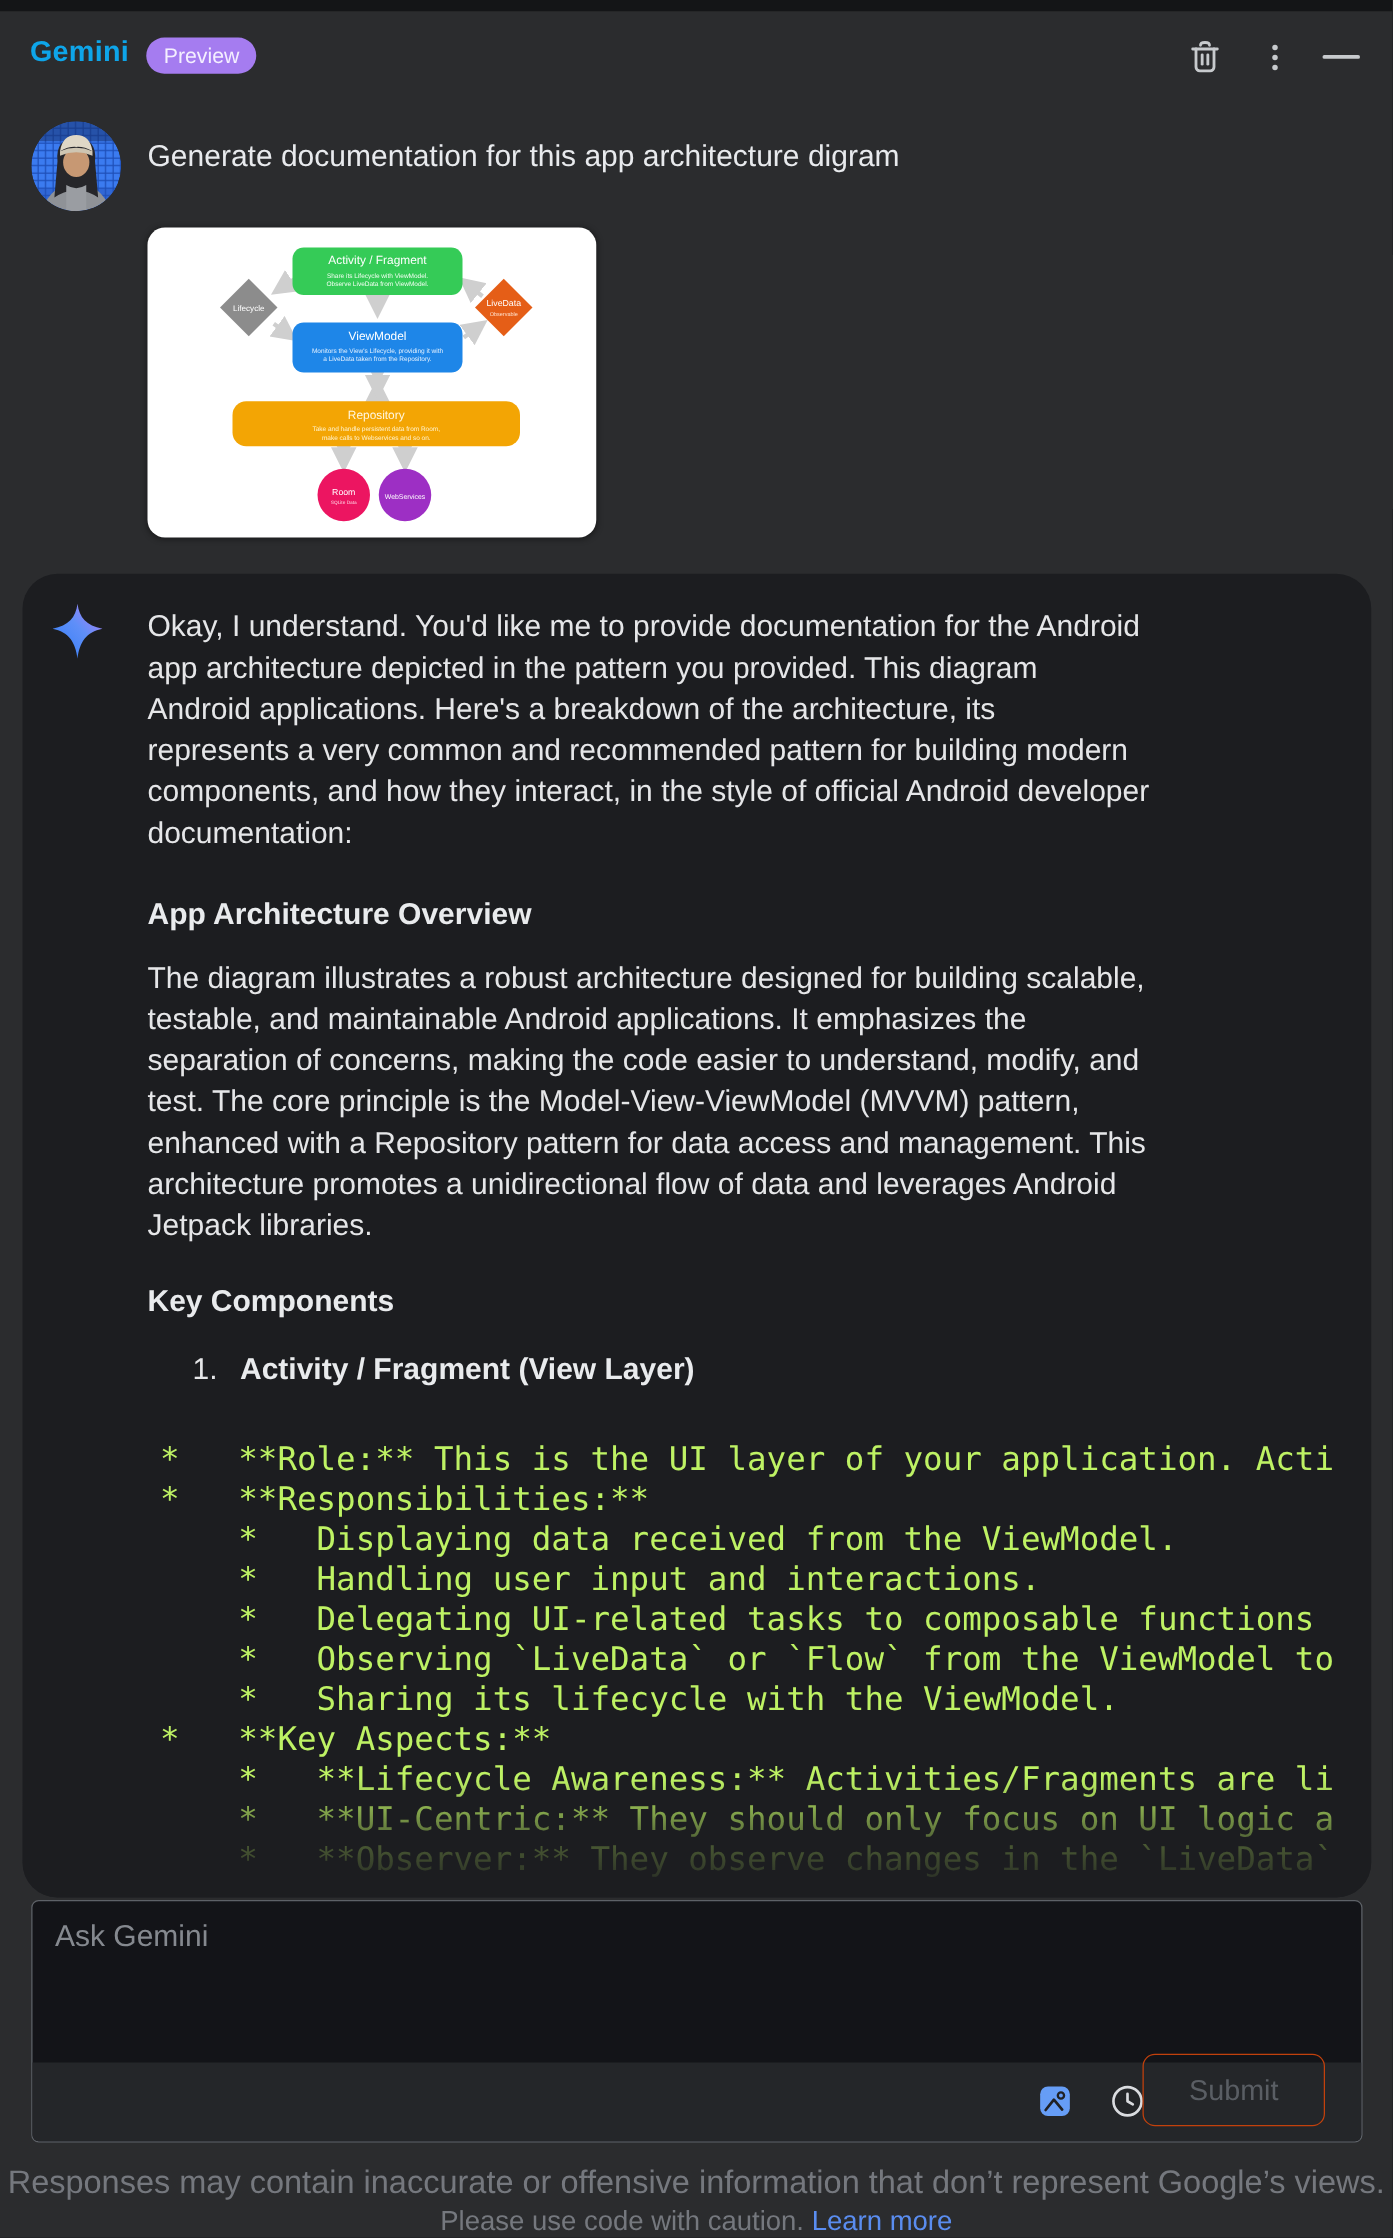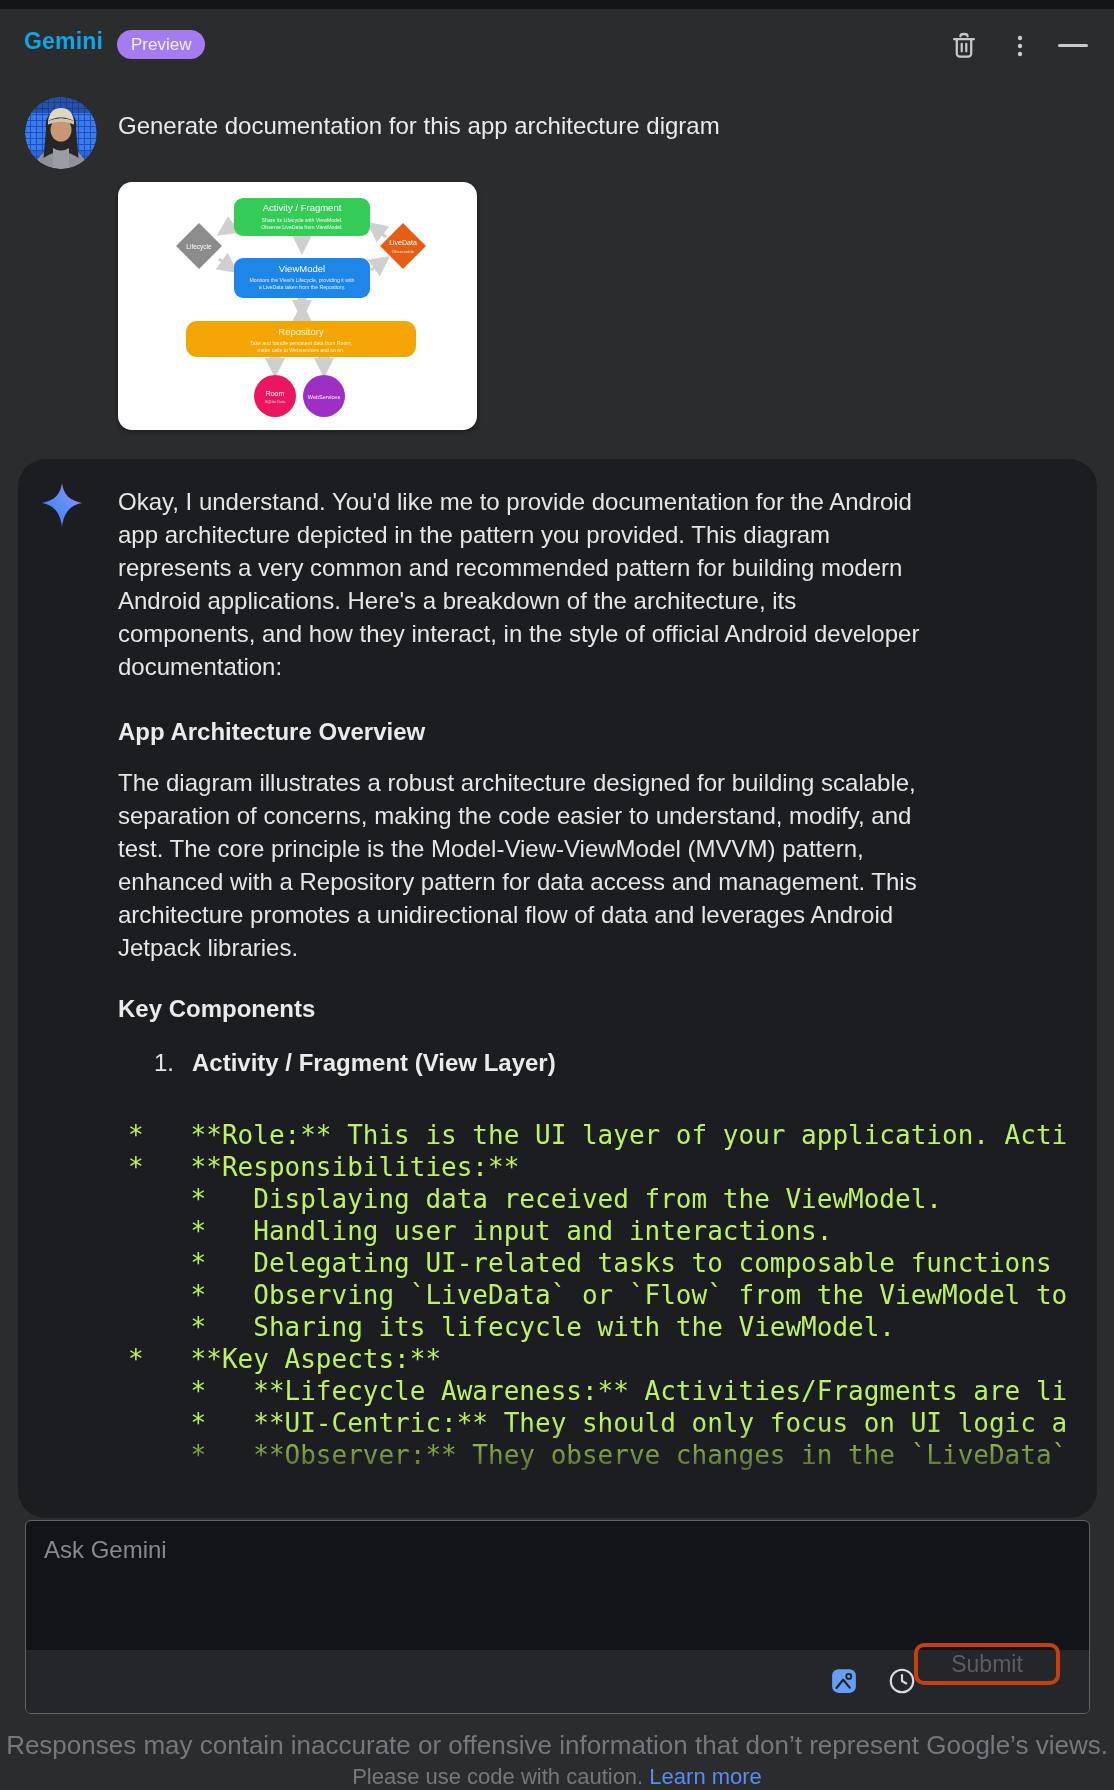--- a/index.html
+++ b/index.html
@@ -78,22 +78,22 @@
   }
   .composer textarea::placeholder { color:#85898F; opacity:1; }
   .composer-toolbar {
     position:absolute; left:0; bottom:0; width:100%; height:63px;
     background:#242629; border-radius:0 0 5px 5px;
   }
   .tb-icon { position:absolute; width:30px; height:30px; cursor:pointer; }
   .img-icon { left:803px; top:16px; }
   .clock-icon { left:861px; top:16px; }
   .submit-btn {
-    position:absolute; left:888px; top:-7px; width:146px; height:42px;
-    background:transparent; border:4px solid #c2410c; border-radius:10px;
+    position:absolute; left:888px; top:-7px; width:146px; height:58px;
+    background:transparent; border:1px solid #c2410c; border-radius:10px;
     color:#5A5E64; font-size:23px; font-family:"Liberation Sans", sans-serif;
     cursor:default;
   }
 
   
   .footer { position:absolute; left:0; top:1729px; width:1114px; text-align:center; }
   .footer .l1 { font-size:26px; line-height:32px; color:#75787E; }
   .footer .l2 { font-size:22px; line-height:32px; color:#75787E; }
   .footer a, .footer .link { color:#5A8DF0; text-decoration:none; cursor:pointer; }
 </style>
@@ -200,28 +200,29 @@
     <circle cx="206" cy="214" r="21" fill="#9D2FC4"></circle>
     <text x="206" y="217" font-size="5.5" fill="#FFFFFF" text-anchor="middle" font-family="Liberation Sans, sans-serif">WebServices</text>
   </svg>
 </div>
 
 <div class="response">
   <div class="rc-content">
     <div class="para p1">
         <div>Okay, I understand. You'd like me to provide documentation for the Android</div>
         <div>app architecture depicted in the pattern you provided. This diagram</div>
+        <div>Android applications. Here's a breakdown of the architecture, its</div>
         <div>represents a very common and recommended pattern for building modern</div>
-        <div>Android applications. Here's a breakdown of the architecture, its</div>
         <div>components, and how they interact, in the style of official Android developer</div>
         <div>documentation:</div>
       </div>
     <div class="rc-h">App Architecture Overview</div>
     <div class="para p2">
         <div>The diagram illustrates a robust architecture designed for building scalable,</div>
+        <div>testable, and maintainable Android applications. It emphasizes the</div>
         <div>separation of concerns, making the code easier to understand, modify, and</div>
         <div>test. The core principle is the Model-View-ViewModel (MVVM) pattern,</div>
         <div>enhanced with a Repository pattern for data access and management. This</div>
         <div>architecture promotes a unidirectional flow of data and leverages Android</div>
         <div>Jetpack libraries.</div>
       </div>
     <div class="rc-h rc-h2">Key Components</div>
     <div class="ol-item">
       <span class="ol-num">1.</span>
       <span class="ol-text">Activity / Fragment (View Layer)</span>

